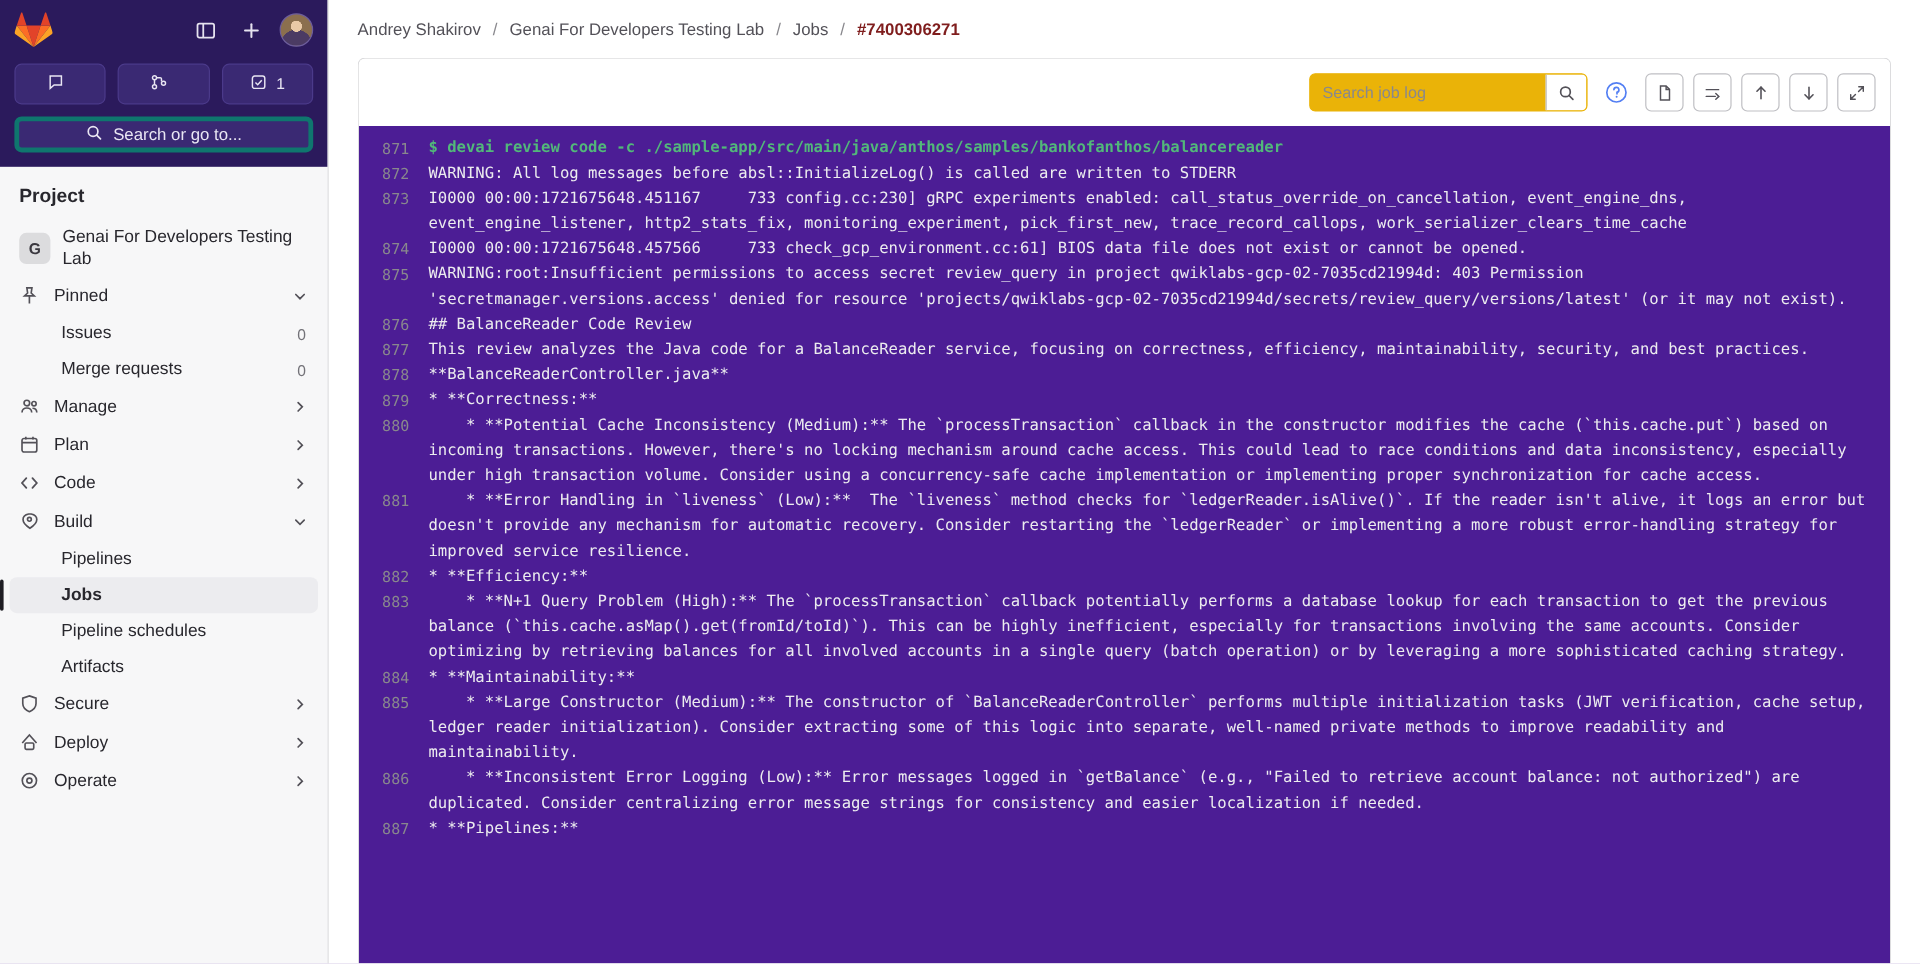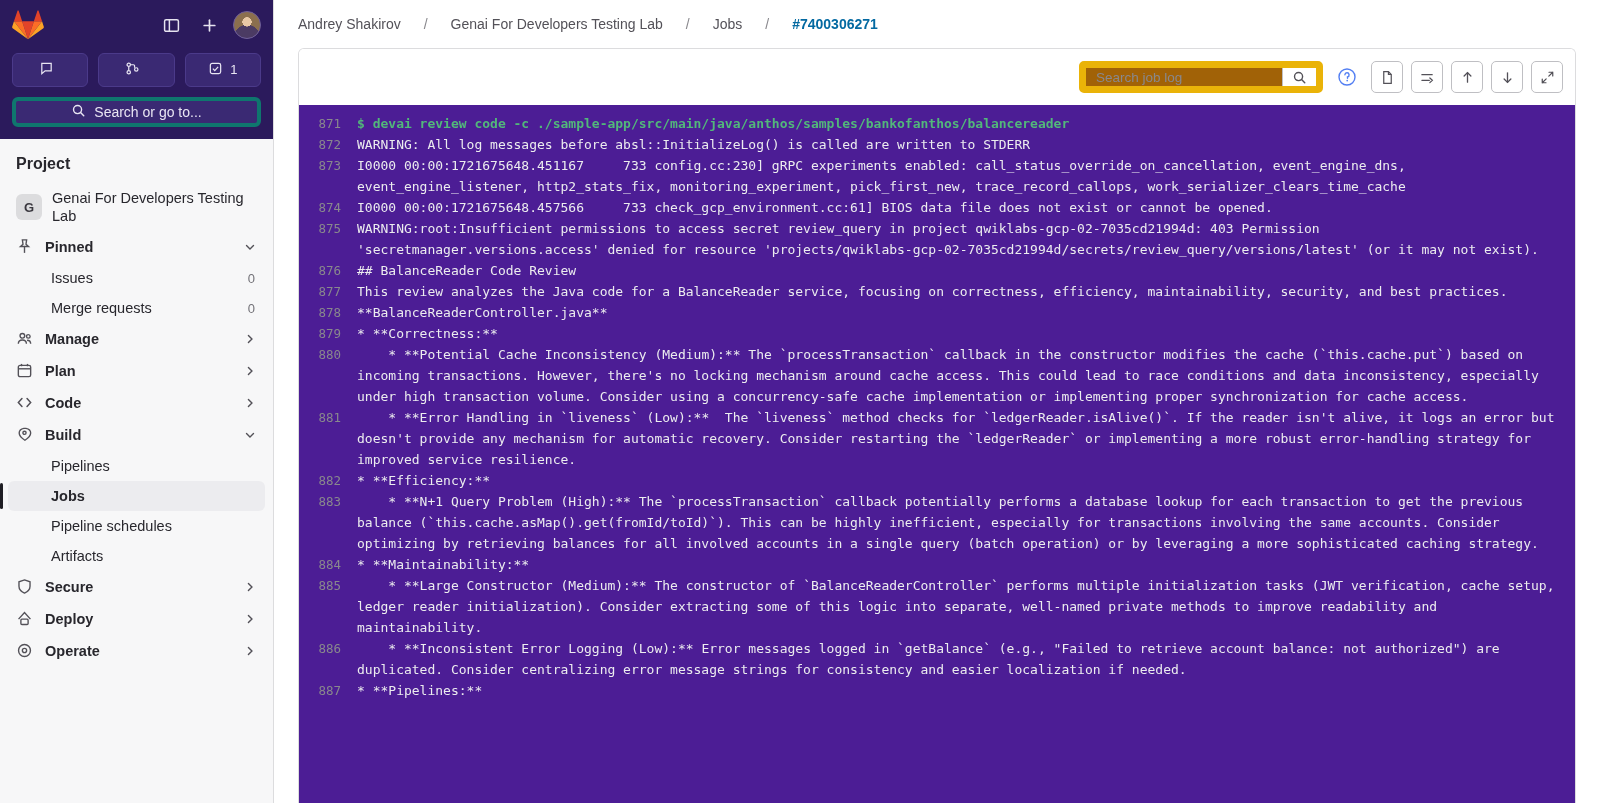--- a/index.html
+++ b/index.html
@@ -82,62 +82,62 @@
   }
   .proj-name { font-size: 14.5px; color: #28272d; line-height: 1.25; }
 
   .nav-item {
     display: flex; align-items: center; gap: 11px;
     padding: 7px 8px; border-radius: 6px; cursor: pointer;
     color: #28272d; font-size: 14.5px;
     position: relative;
   }
   .nav-item .ico { width: 18px; height: 18px; flex: 0 0 18px; color: #535158; }
-  .nav-item .lbl { flex: 1; font-weight: bold; }
+  .nav-item .lbl { flex: 1; }
   .nav-item .chev { color: #535158; width: 14px; height: 14px; }
   .sub-item {
     display: flex; align-items: center;
     padding: 7px 8px 7px 43px; border-radius: 6px;
     font-size: 14.5px; color: #28272d; cursor: pointer;
     position: relative;
   }
   .sub-item.active { background: #ececef; font-weight: 600; }
   .sub-item.active::before {
     content: ""; position: absolute; left: -8px; top: 2px; bottom: 2px;
     width: 3px; background: #1f1e24; border-radius: 2px;
   }
 
   
   #main { flex: 1; height: 803px; display: flex; flex-direction: column; background: #fff; overflow: hidden; }
   .breadcrumb-bar {
     height: 48px; display: flex; align-items: center;
-    padding: 0 24px; gap: 23px;
+    padding: 0 24px; gap: 10px;
     font-size: 14px; color: #535158;
   }
   .bc-link { color: #535158; text-decoration: none; cursor: pointer; }
   .bc-sep { color: #89888d; }
-  .bc-current { color: #0369a1; font-weight: 700; cursor: pointer; }
+  .bc-current { color: #7f1d1d; font-weight: 700; cursor: pointer; }
 
   .log-area {
     flex: 1; margin: 0 24px 0 24px;
     border: 1px solid #dcdcde; border-bottom: none;
     border-radius: 6px 6px 0 0;
     display: flex; flex-direction: column;
     overflow: hidden;
     background: #fff;
   }
   .log-toolbar {
     height: 56px; display: flex; align-items: center; justify-content: flex-end;
     gap: 8px; padding: 0 12px;
     background: #fff; flex: 0 0 56px;
   }
   .search-wrap {
     display: flex; align-items: center;
-    border: 7px solid #eab308; border-radius: 5px;
-    height: 32px; overflow: hidden; background: #a16207;
+    border: 1px solid #eab308; border-radius: 5px;
+    height: 32px; overflow: hidden; background: #eab308;
   }
   .search-wrap input {
     border: none; outline: none; height: 30px; width: 196px;
     padding: 0 10px; font-size: 13.5px; color: #28272d;
     font-family: "Liberation Sans", sans-serif; background: transparent;
   }
   .search-wrap input::placeholder { color: #89888d; }
   .search-btn {
     width: 34px; height: 30px; border-left: 1px solid #bfbfc3;
     display: flex; align-items: center; justify-content: center;

